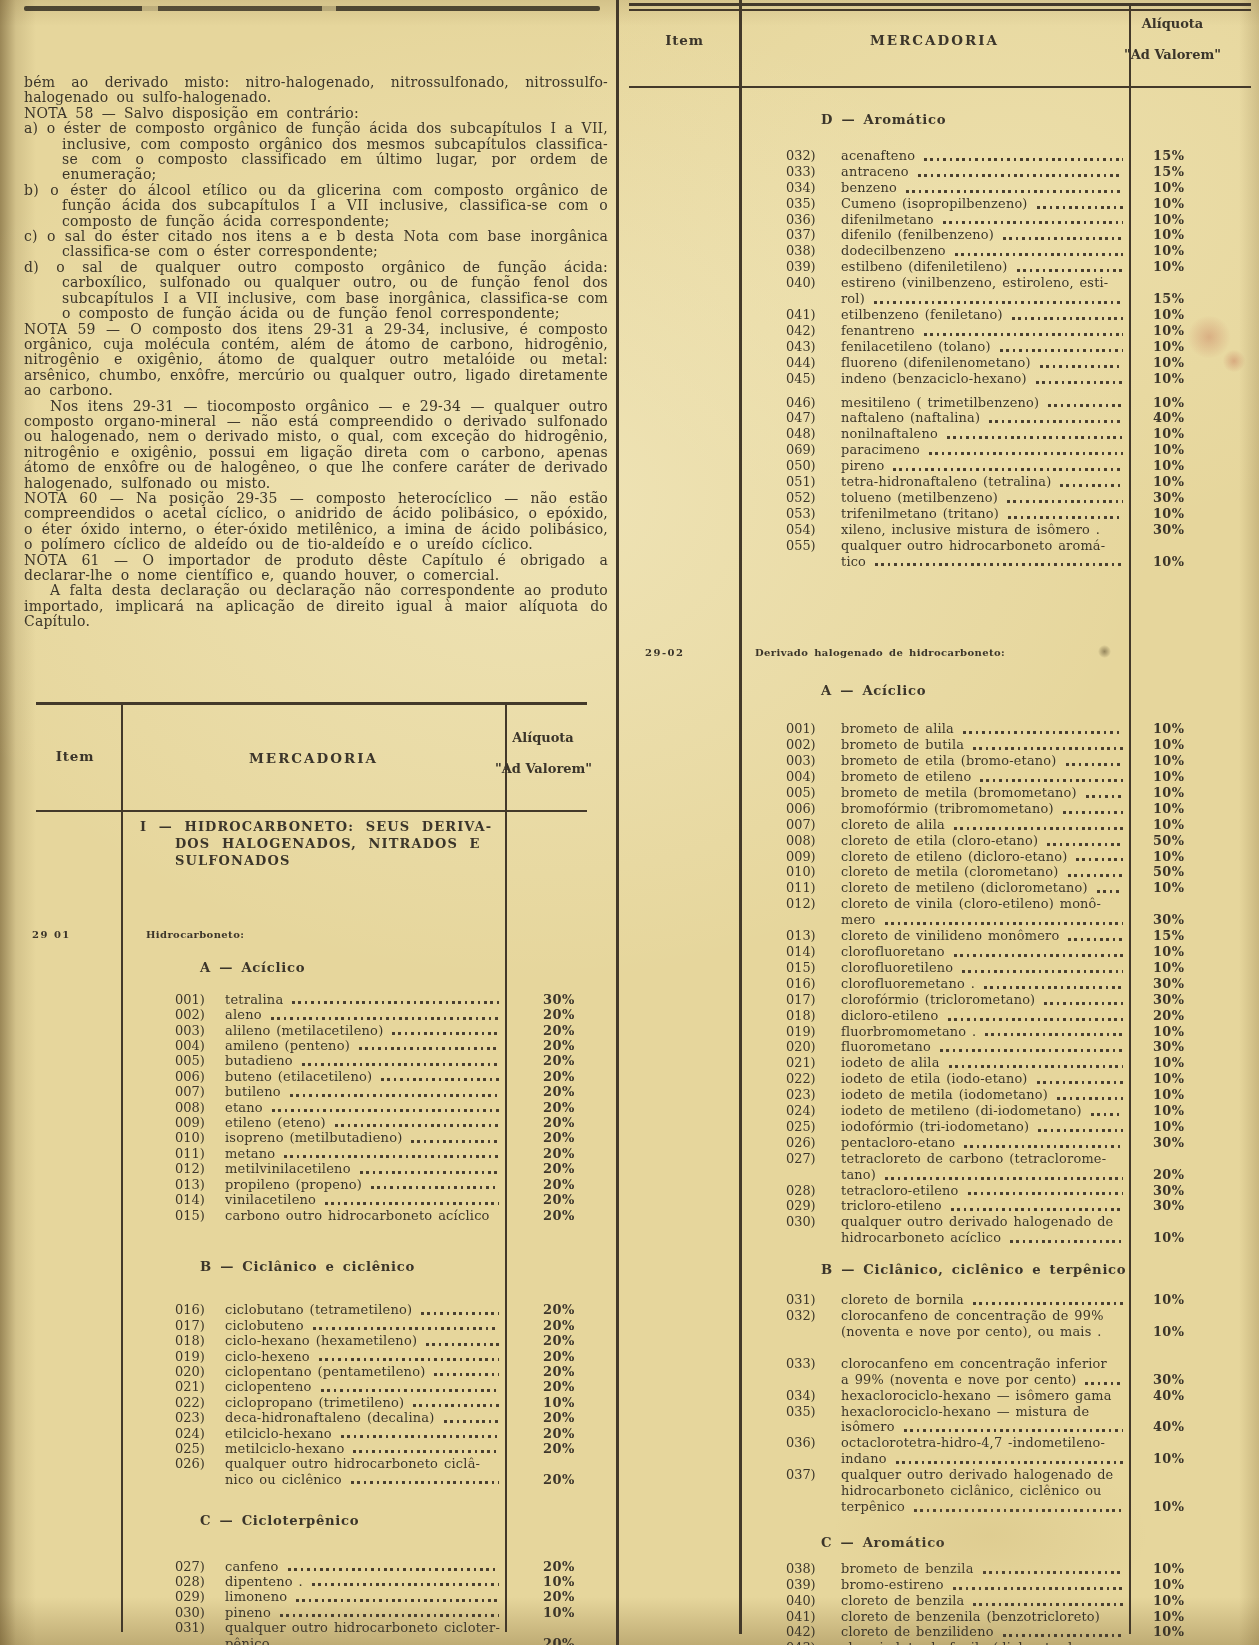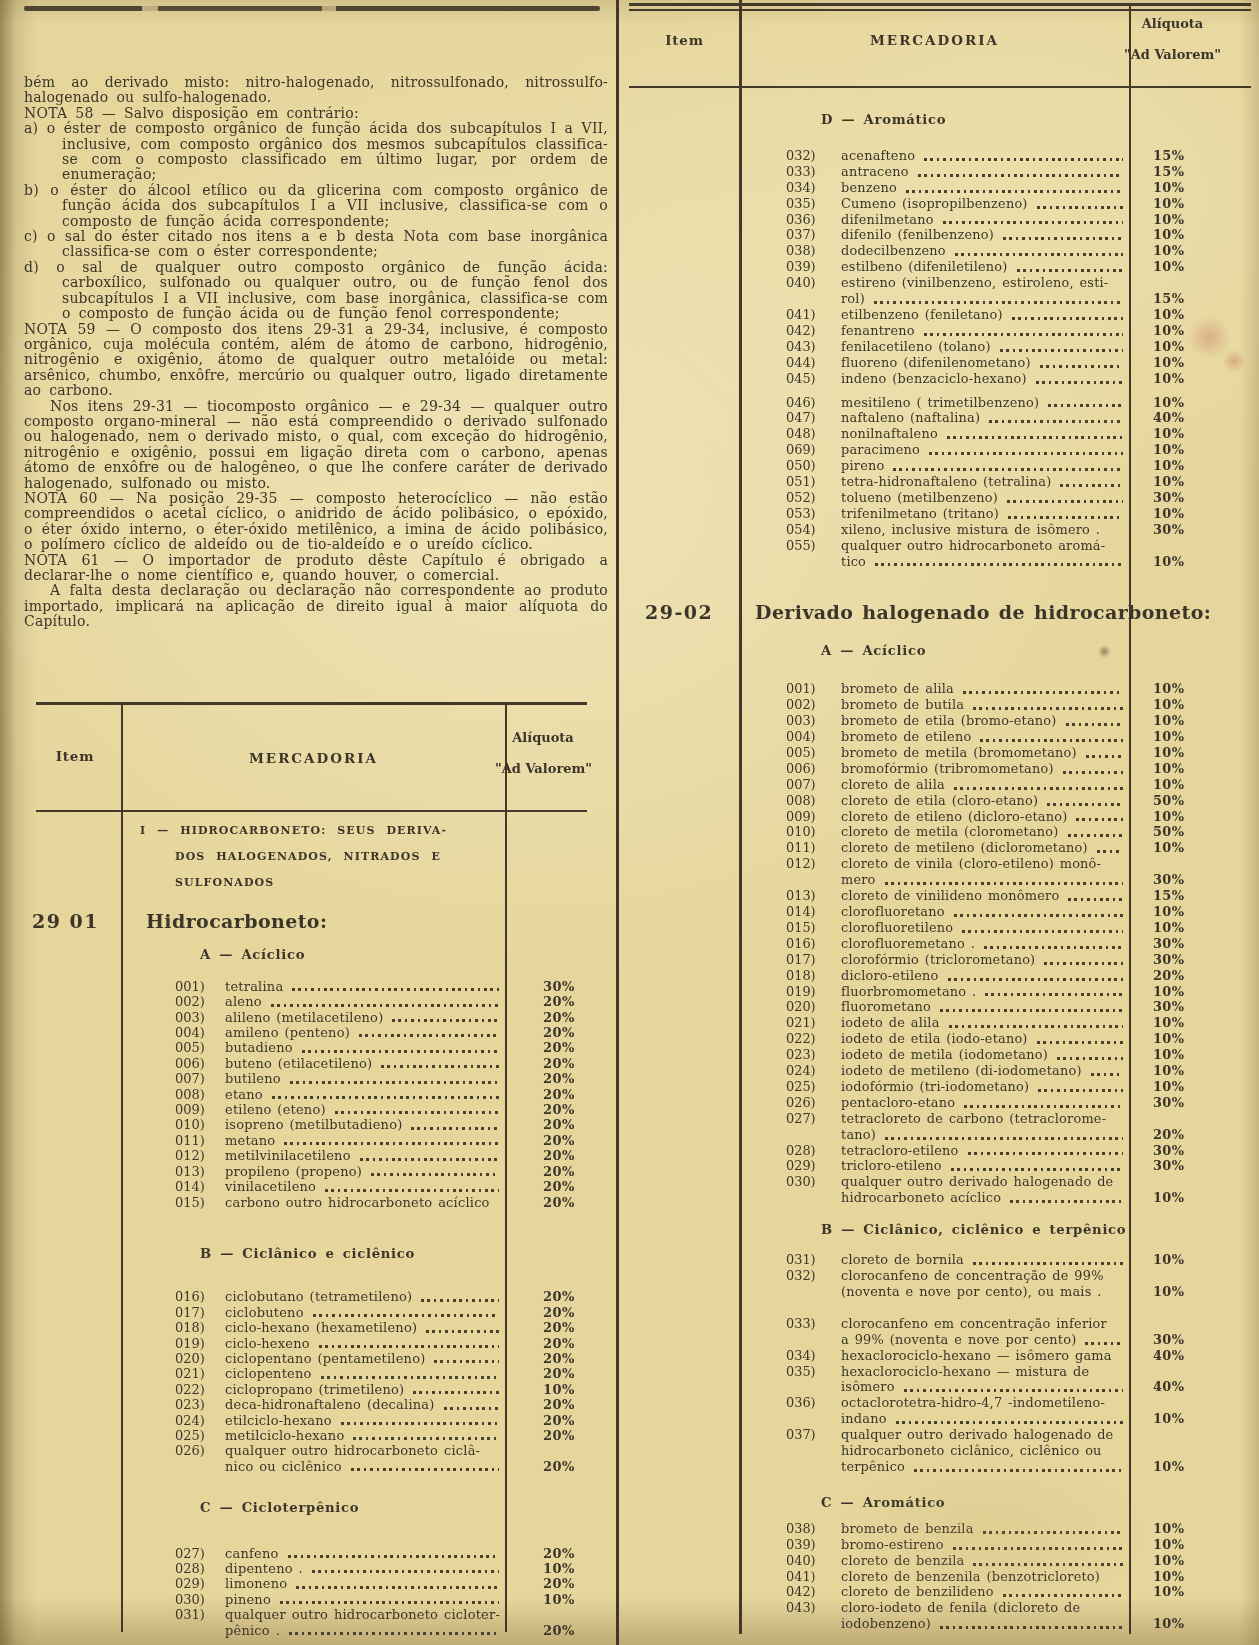--- a/index.html
+++ b/index.html
@@ -55,29 +55,29 @@
   #r-head .th-item{left:0;width:111px;top:32px;text-align:center;letter-spacing:.8px;}
   #r-head .th-merc{left:111px;width:389px;top:32px;text-align:center;letter-spacing:2px;}
   #r-head .th-ali{left:494px;width:99px;top:16px;text-align:center;font-size:13px;}
   .ali2{margin-top:16px;white-space:nowrap;}
   
   .rows{position:absolute;}
   #left-rows{left:28px;top:812px;width:557px;font-size:13px;}
   #right-rows{left:629px;top:88px;width:593px;font-size:12.9px;}
   #left-rows .iline,#left-rows .row-code,#left-rows .row-sub{line-height:15.4px;}
   #right-rows .iline,#right-rows .row-code,#right-rows .row-sub{line-height:15.9px;}
-  .row-h{font-weight:700;letter-spacing:1.1px;word-spacing:6px;white-space:pre-line;line-height:26px;font-size:11px;}
+  .row-h{font-weight:700;letter-spacing:1.1px;word-spacing:6px;white-space:pre-line;line-height:17px;font-size:13px;}
   #left-rows .row-h{padding-left:147px;text-indent:-35px;}
-  .row-code{display:flex;align-items:baseline;font-size:19px;}
+  .row-code{display:flex;align-items:baseline;font-size:10px;}
   .code{font-weight:700;letter-spacing:1.5px;box-sizing:border-box;}
   #left-rows .code{flex:0 0 94px;padding-left:4px;}
   #left-rows .code-text{padding-left:24px;}
   #right-rows .code{flex:0 0 111px;padding-left:16px;}
   #right-rows .code-text{padding-left:15px;}
-  .code-text{letter-spacing:.4px;word-spacing:2px;font-weight:700;}
+  .code-text{letter-spacing:.4px;word-spacing:2px;font-weight:700;margin-top:40px;}
   .row-sub{font-weight:700;letter-spacing:.7px;word-spacing:3px;font-size:13.2px;}
   #left-rows .row-sub{padding-left:172px;}
   #right-rows .row-sub{padding-left:192px;}
   #left-rows .row-item{padding-left:147px;}
   #right-rows .row-item{padding-left:157px;}
   .iline{display:flex;align-items:flex-end;}
   .inum{flex:0 0 50px;}
   #right-rows .inum{flex:0 0 55px;}
   .iline.cont{padding-left:50px;}
   #right-rows .iline.cont{padding-left:55px;}

